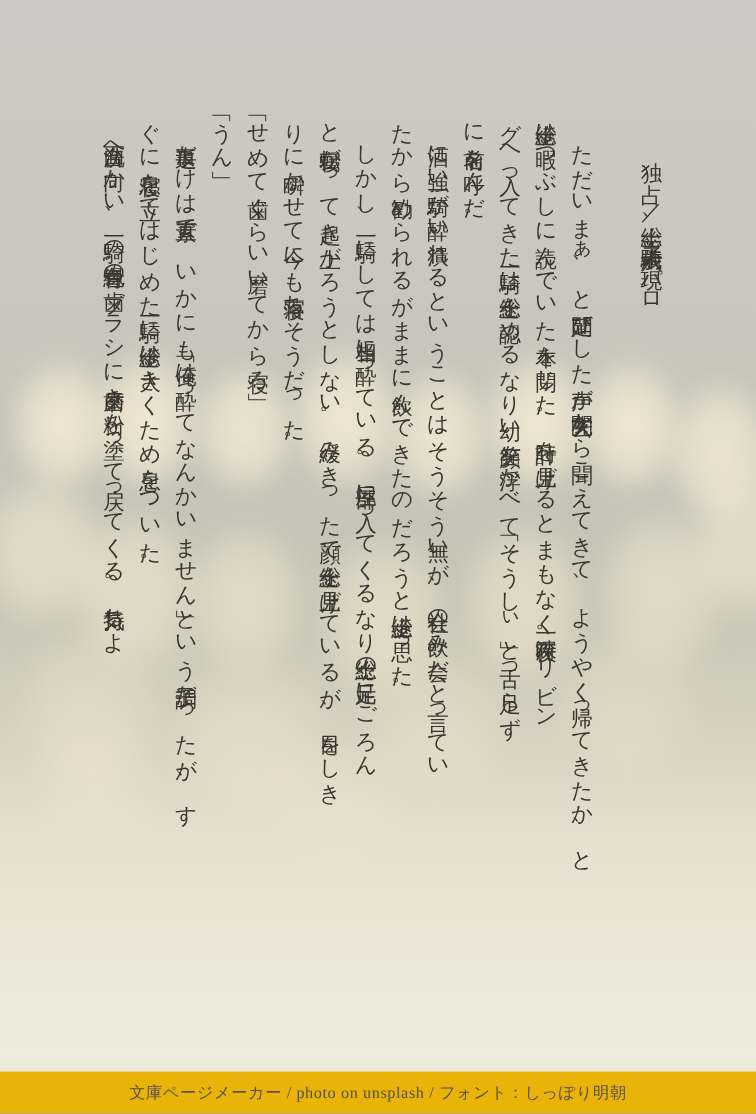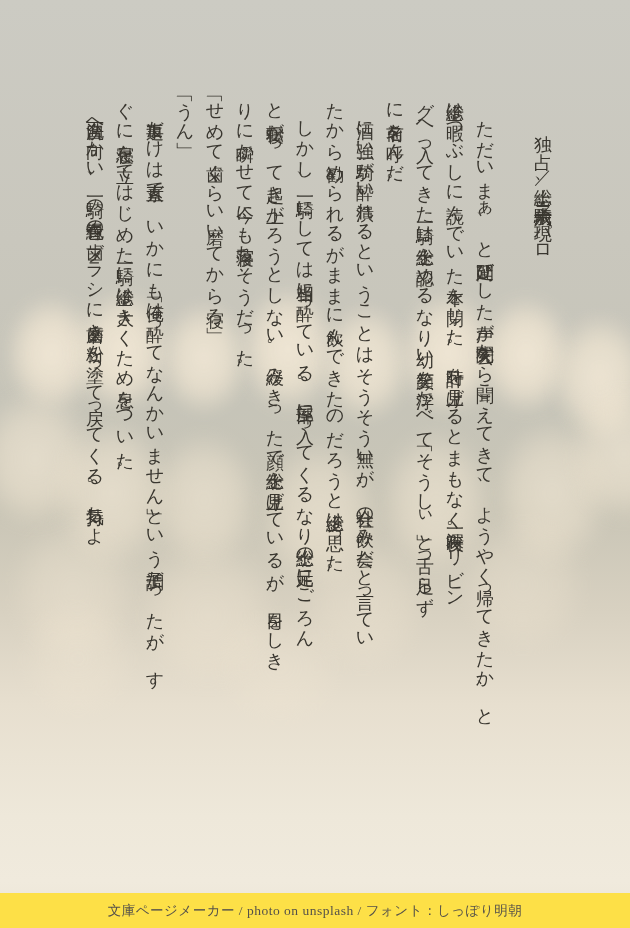--- a/index.html
+++ b/index.html
@@ -50,21 +50,21 @@
   .page-text p{margin:0;padding:0;}
   .page-text p.title{
     padding-top:31px;
     margin-left:28px;
   }
   
   .footer{
     position:absolute;
     left:0;bottom:0;
     width:630px;height:35px;
-    background:#fde047;
+    background:#eab308;
     display:flex;align-items:center;justify-content:center;
     z-index:3;
   }
   .footer span{
     font-size:13.5px;
     color:#55514a;
     letter-spacing:0.5px;
   }
 </style>
 </head>

